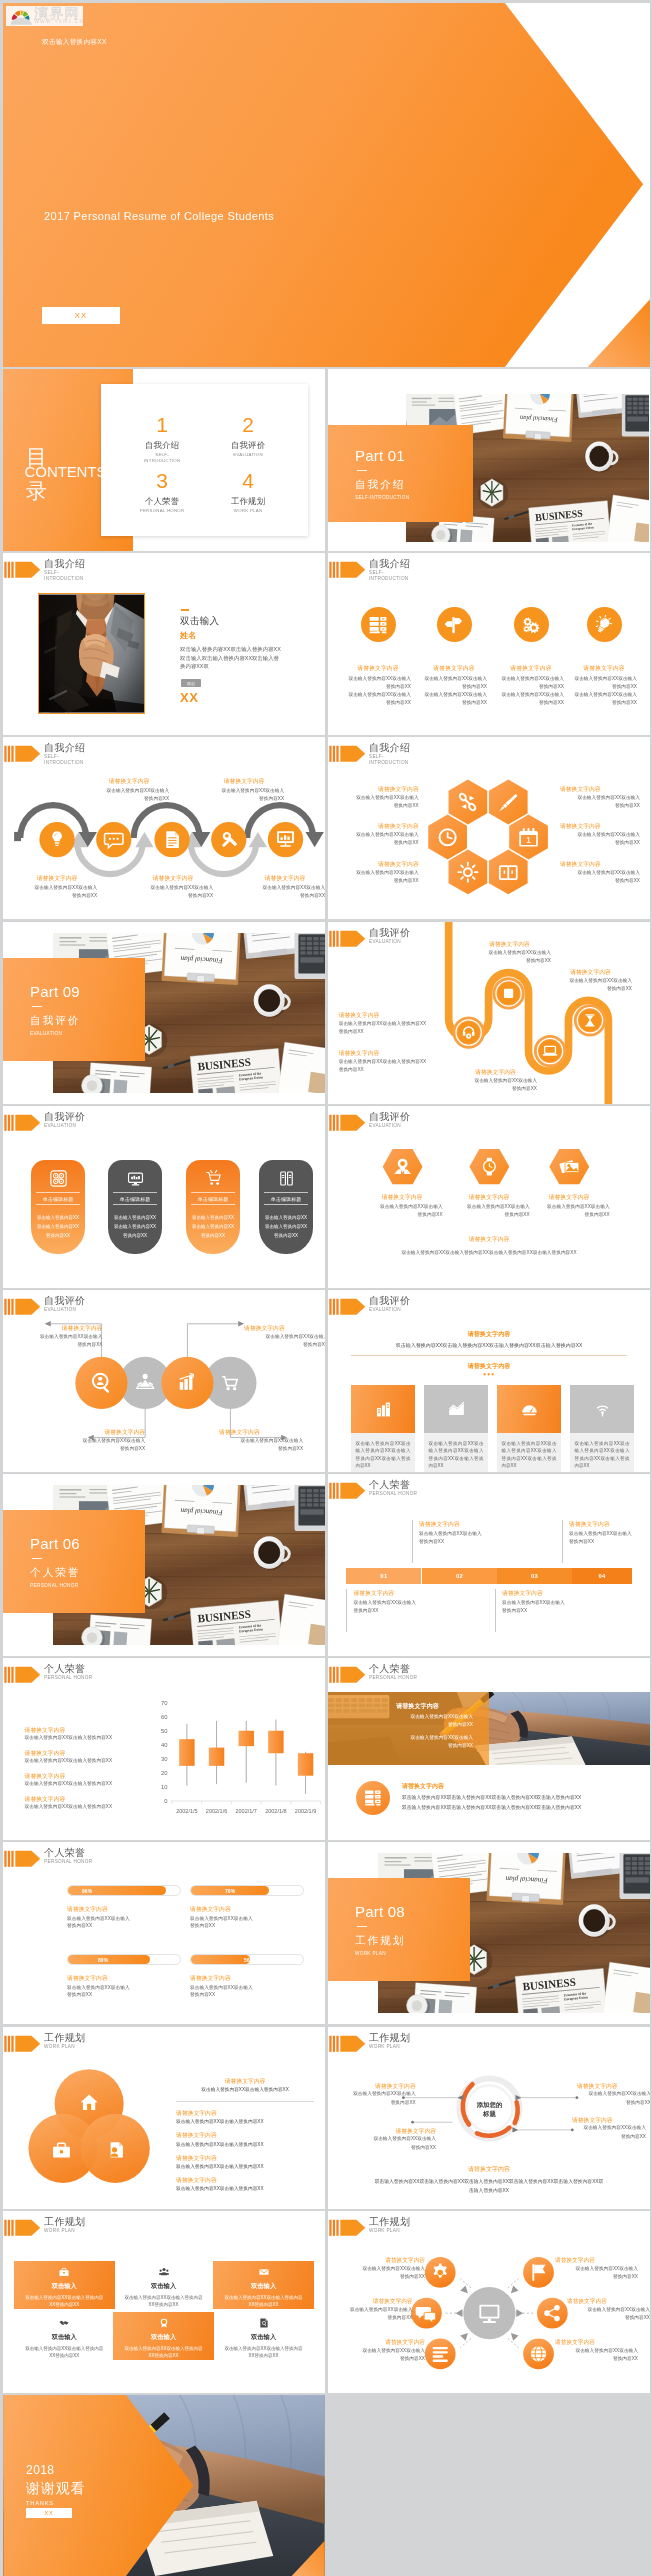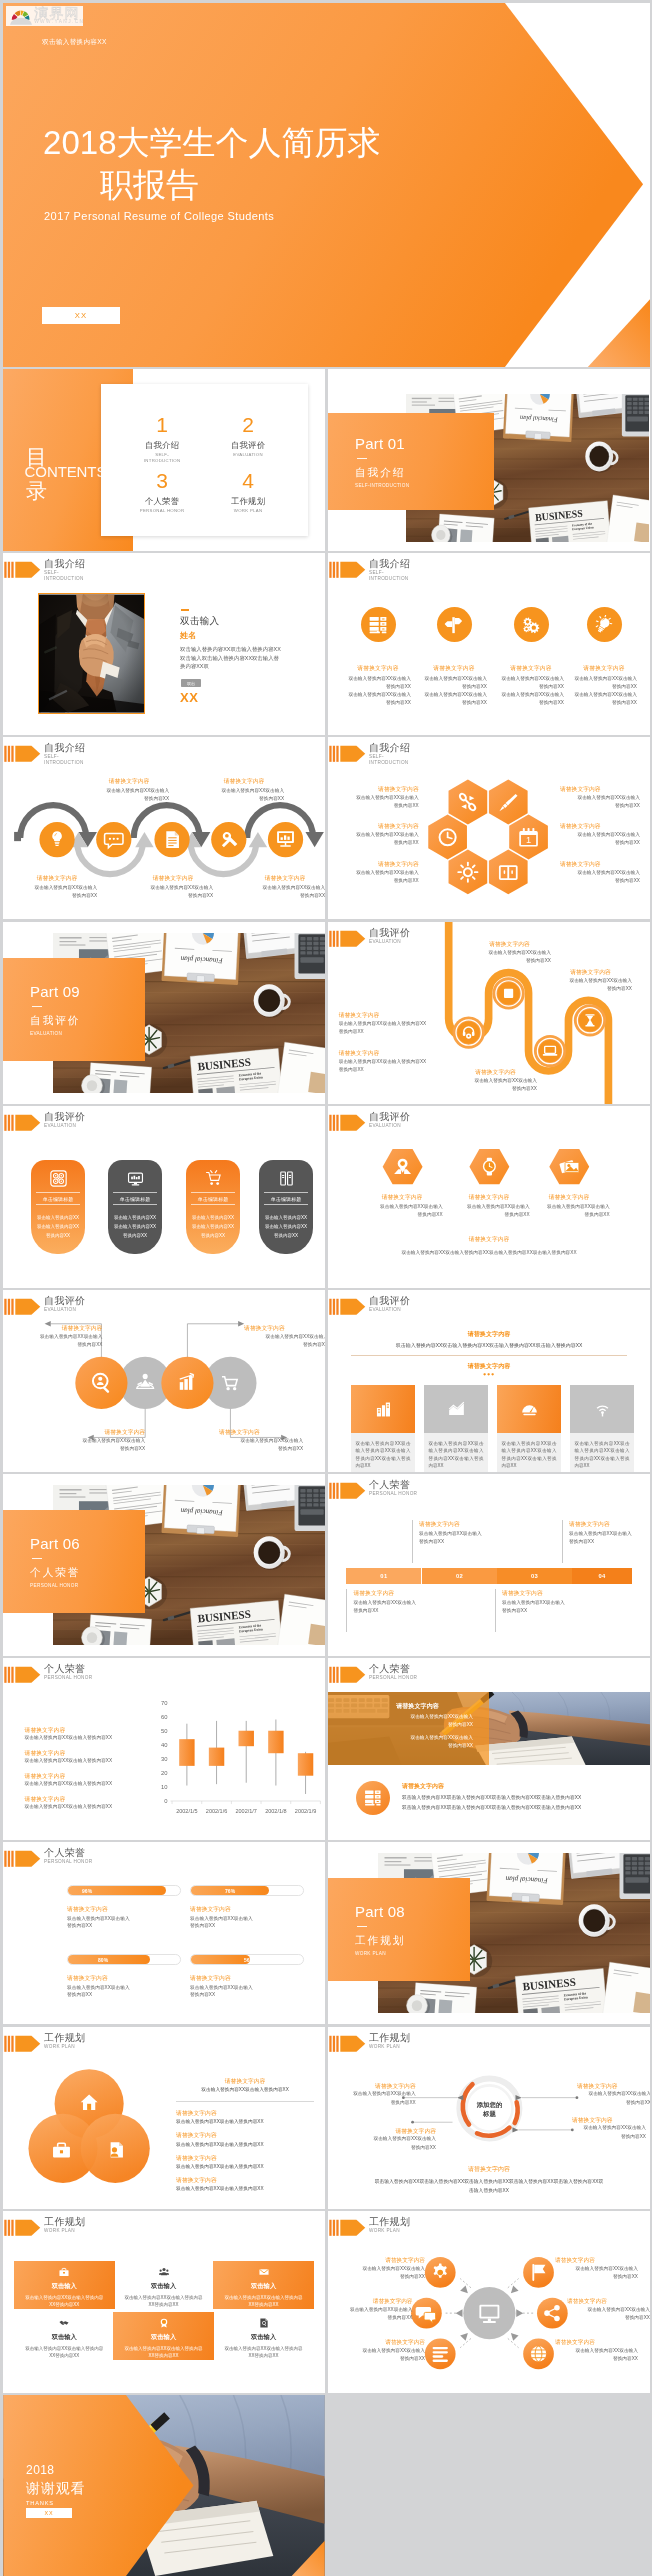--- a/index.html
+++ b/index.html
@@ -563,21 +563,20 @@
         <linearGradient id="gT2" x1="0" y1="1" x2="1" y2="0">
           <stop offset="0" stop-color="#FCAD6A"></stop>
             <stop offset="1" stop-color="#F9871A"></stop>
         </linearGradient>
       </defs>
       <rect x="0" y="0" width="843" height="474" fill="#fff"></rect>
       <path d="M0,0 L654,0 L834,236 L654,474 L0,474 Z" fill="url(#gT)"></path>
       <path d="M843,386 L843,474 L762,474 Z" fill="url(#gT2)"></path>
     </svg>
     <div class="t1note">双击输入替换内容XX</div>
-    <div class="t1title"><span>2018</span><span>大学生个人简历求</span><br><span style="margin-left:57px">职报告</span></div>
     <div class="t1sub">2017 Personal Resume of College Students</div>
     <div class="t1tag">
         <span>XX</span>
       </div>
     <div class="wm">
       <svg class="fan" viewBox="0 0 33 26">
         <path d="M2.6,18.2 A13.5,13.5 0 0,1 6.0,9.6 L11.2,14.1 A6.6,6.6 0 0,0 9.3,18.2 Z" fill="#C9203E"></path>
         <path d="M6.9,8.6 A13.5,13.5 0 0,1 14.7,4.5 L15.3,11.3 A6.6,6.6 0 0,0 11.9,13.2 Z" fill="#DE7D1A"></path>
         <path d="M15.7,4.4 A13.5,13.5 0 0,1 20.8,5.3 L17.8,11.4 A6.6,6.6 0 0,0 16.4,11.2 Z" fill="#F0A81B"></path>
         <path d="M21.7,5.7 A13.5,13.5 0 0,1 27.4,10.6 L21.4,14.1 A6.6,6.6 0 0,0 18.6,11.7 Z" fill="#76B62B"></path>
@@ -616,21 +615,21 @@
       <div class="cen">WORK PLAN</div>
     </div>
   </div>
 
   <div class="slide col-r r0">
     <svg class="pimg" style="left:78px;top:24.6px;width:243px;height:148px" viewBox="0 0 317 193" preserveAspectRatio="none">
         <g transform="scale(0.757,0.814)">
           <use href="#deskphoto" x="0" y="0" width="419" height="237"></use>
         </g>
       </svg>
-    <div class="pbox" style="left:0px;top:44px;width:166px;height:97px;background:linear-gradient(105deg,#FCA75E 0%,#FB9942 60%,#F98B24 100%)">
+    <div class="pbox" style="left:0px;top:56px;width:145px;height:97px;background:linear-gradient(105deg,#FCA75E 0%,#FB9942 60%,#F98B24 100%)">
       <div class="pnum">Part 01</div>
       <div class="pdash"></div>
       <div class="pcn">自我介绍</div>
       <div class="pen">SELF-INTRODUCTION</div>
     </div>
   </div>
 
   <div class="slide col-l r1">
     <div class="shdr">
       <svg class="hico" viewBox="0 0 51 23">

